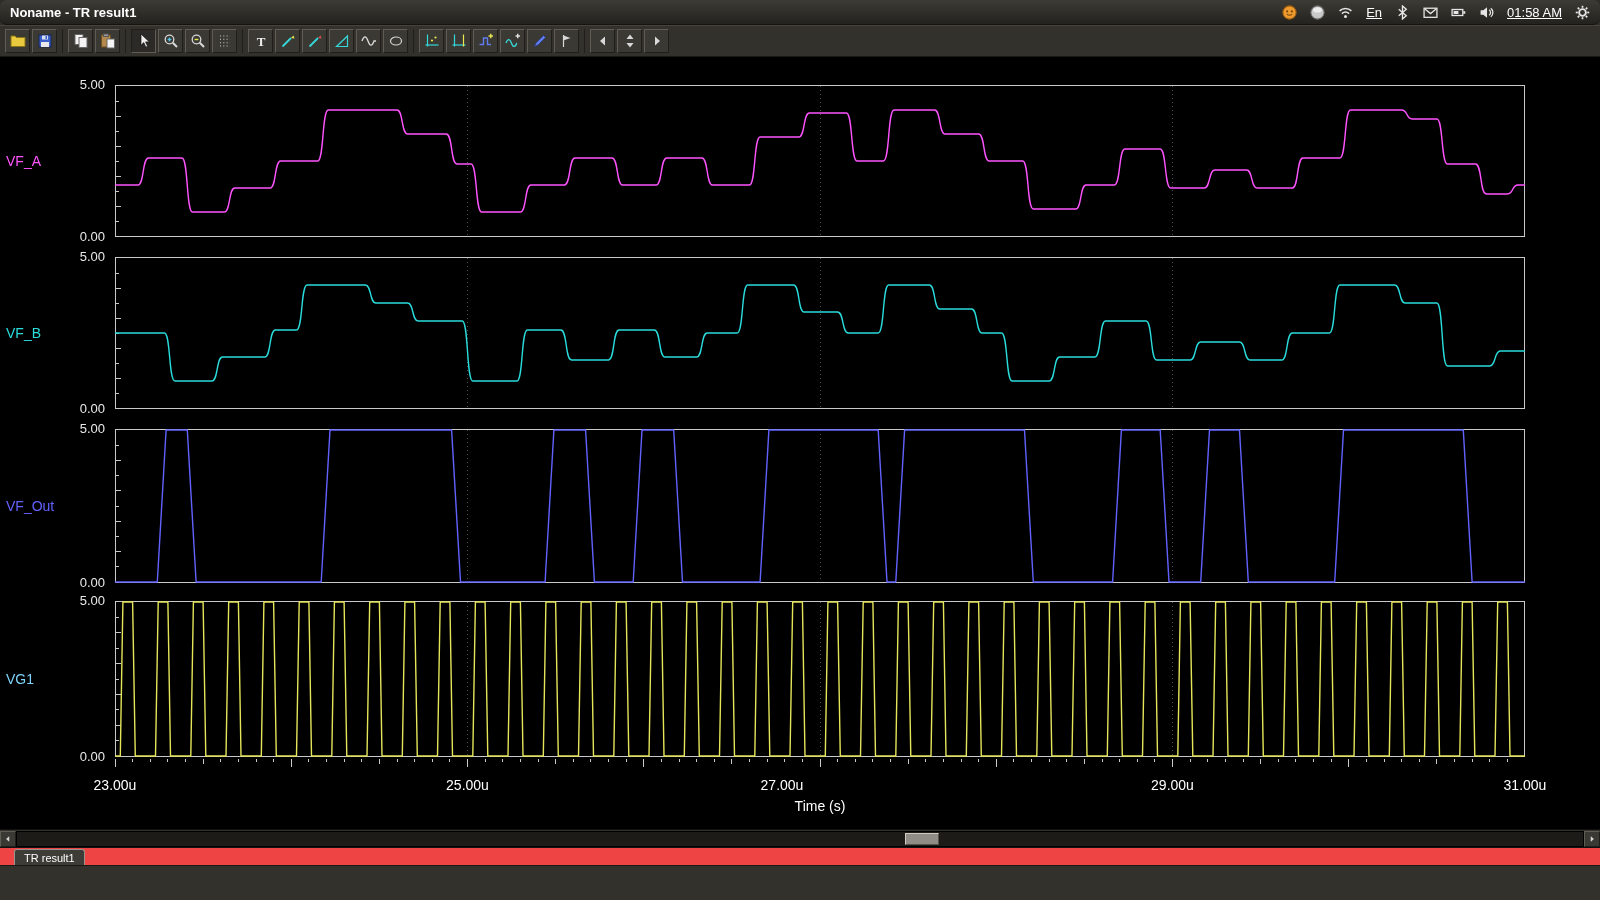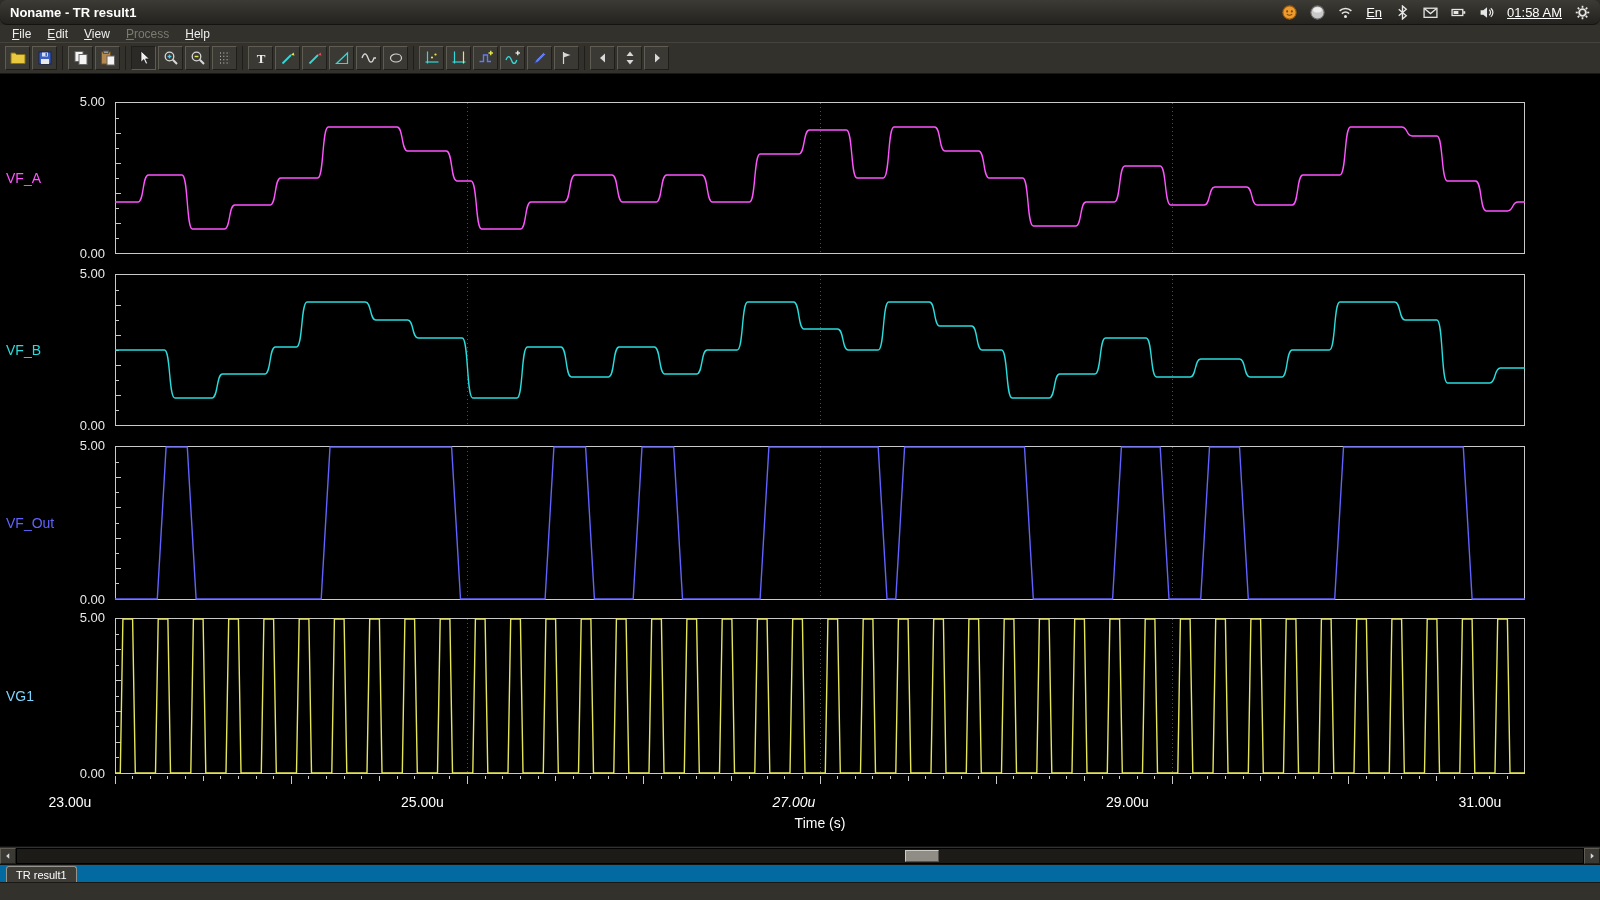--- a/index.html
+++ b/index.html
@@ -41,40 +41,40 @@
   .gutter { width:115px; flex:none; position:relative; }
   .ylab { position:absolute; right:10px; color:#e9e9e9; font-size:13px; line-height:14px; }
   .ylab.top { top:-7px; }
   .ylab.bot { bottom:-7px; }
   .trace-label { position:absolute; left:6px; top:50%; transform:translateY(-50%); font-size:14px; }
   .plot { width:1410px; flex:none; position:relative; }
   svg.wave { display:block; }
 
   .xaxis-row { display:flex; }
   .xticks-wrap { width:1410px; }
-  .xlabels { position:relative; height:20px; width:1410px; margin-left:70px;
+  .xlabels { position:relative; height:20px; width:1410px; margin-left:115px;
              color:#fff; font-size:14px; }
   .xlabels span { position:absolute; top:2px; transform:translateX(-50%); white-space:nowrap; }
   .xlabel-title { width:1410px; margin-left:115px; text-align:center; color:#fff;
                   font-size:14px; margin-top:3px; }
 
   
   .scrollrow { height:18px; flex:none; background:#33312c; display:flex; align-items:center;
                border-top:1px solid #111; }
   .sb-btn { width:16px; height:16px; flex:none; background:#3b3934; border:1px solid;
             border-color:#5e5c53 #1f1e1a #1f1e1a #5e5c53;
             display:flex; align-items:center; justify-content:center; padding:0; cursor:pointer; }
   .sb-track { flex:1; height:16px; background:#1c1b18; position:relative;
               border:1px solid #000; }
   .sb-thumb { position:absolute; top:1px; height:12px; width:34px; background:#8f8d86;
               border:1px solid; border-color:#cdcbc4 #55534c #55534c #cdcbc4; cursor:pointer; }
 
   
-  .tabrow { height:18px; flex:none; background:#0369a1; display:flex; align-items:flex-end;
-            padding-left:6px; border-top:1px solid #111; }
+  .tabrow { height:18px; flex:none; background:#ef4444; display:flex; align-items:flex-end;
+            padding-left:14px; border-top:1px solid #111; }
   .tab { font-size:11px; color:#fff; background:#3e3c37; border:1px solid #96948b;
          border-bottom:none; border-radius:3px 3px 0 0; padding:2px 9px 1px; cursor:pointer; }
   .statusbar { flex:1; background:#33312c; border-top:1px solid #191814; }
 </style>
 </head>
 <body>
 
 <svg width="0" height="0" style="position:absolute">
 <defs>
   <symbol id="tb-folder" viewBox="0 0 16 16">
@@ -263,27 +263,20 @@
         </span>
         <span class="tray-text">01:58 AM</span>
         <span class="tray-icon">
           <svg width="15" height="15">
             <use href="#sym-gear"></use>
           </svg>
         </span>
       </div>
   </div>
 
-  <div class="menubar">
-      <span class="menu-item"><u>F</u>ile</span>
-      <span class="menu-item"><u>E</u>dit</span>
-      <span class="menu-item"><u>V</u>iew</span>
-      <span class="menu-item disabled"><u>P</u>rocess</span>
-      <span class="menu-item"><u>H</u>elp</span>
-    </div>
 
   <div class="toolbar">
       <div class="tb-group">
         <button class="tb-btn">
           <svg width="16" height="16">
             <use href="#tb-folder"></use>
           </svg>
         </button>
         <button class="tb-btn">
           <svg width="16" height="16">
@@ -595,21 +588,21 @@
             <line x1="1357.1249999999998" x2="1357.1249999999998" y1="0" y2="3" stroke="#c9c9c9" shape-rendering="crispEdges"></line>
             <line x1="1374.7500000000002" x2="1374.7500000000002" y1="0" y2="3" stroke="#c9c9c9" shape-rendering="crispEdges"></line>
             <line x1="1392.3749999999998" x2="1392.3749999999998" y1="0" y2="3" stroke="#c9c9c9" shape-rendering="crispEdges"></line>
             <line x1="1410" x2="1410" y1="0" y2="8" stroke="#c9c9c9" shape-rendering="crispEdges"></line>
           </svg>
       </div>
     </div>
     <div class="xlabels">
         <span style="left: 0px;">23.00u</span>
         <span style="left: 352.5px;">25.00u</span>
-        <span style="left: 724px; font-style: italic;">27.00u</span>
+        <span style="left: 667px;">27.00u</span>
         <span style="left: 1057.5px;">29.00u</span>
         <span style="left: 1410px;">31.00u</span>
       </div>
     <div class="xlabel-title">Time (s)</div>
   </div>
 
   <div class="scrollrow">
     <button class="sb-btn">
       <svg width="10" height="10">
           <use href="#tb-tri-left"></use>

